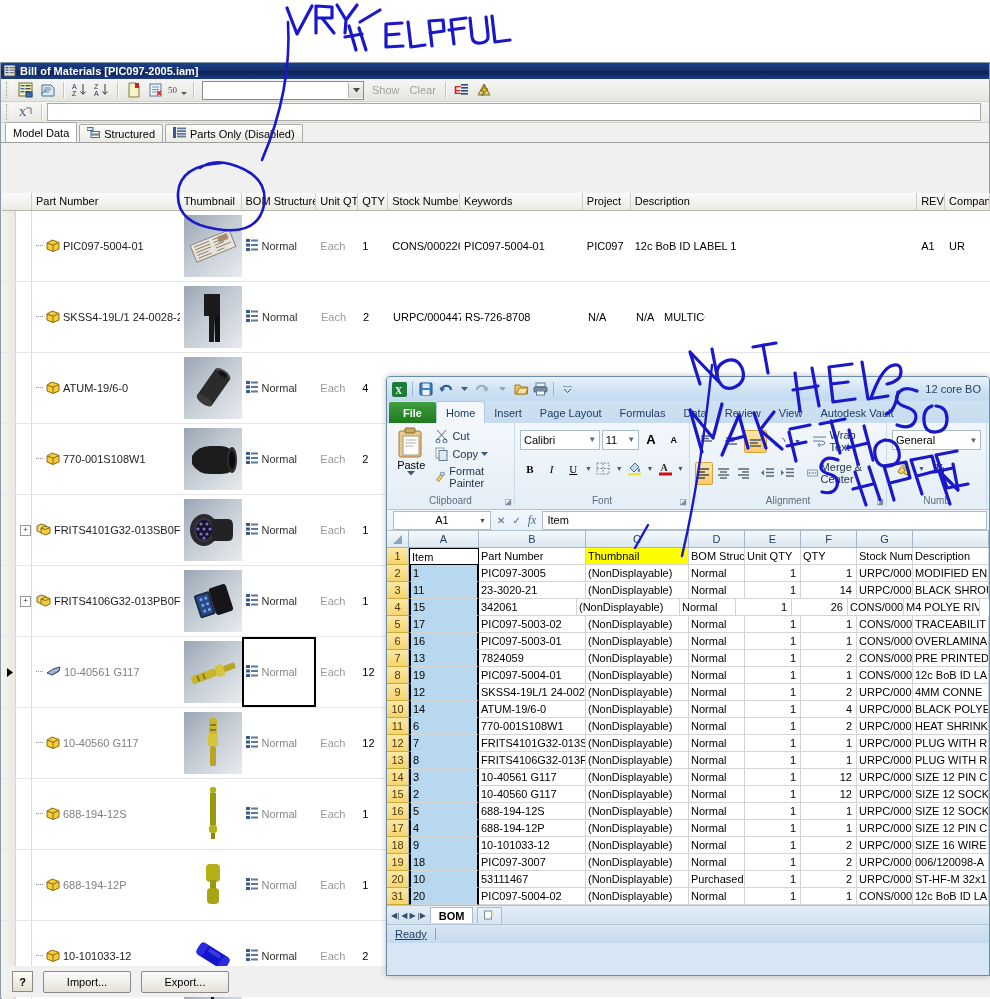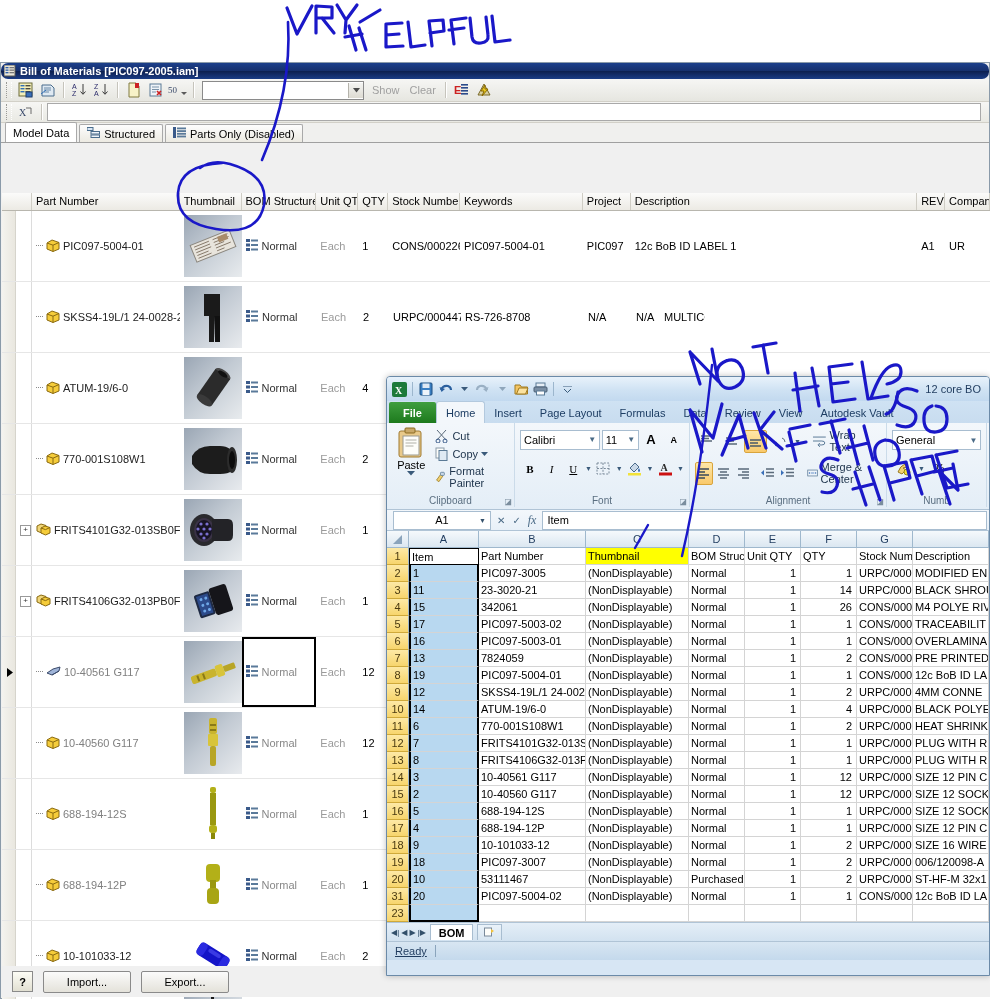--- a/index.html
+++ b/index.html
@@ -2,21 +2,21 @@
 <html><head>
 <meta charset="utf-8">
 <style>
   html,body{margin:0;padding:0;background:#ffffff;}
   body{width:990px;height:999px;position:relative;overflow:hidden;
        font-family:"Liberation Sans","DejaVu Sans",sans-serif;font-size:11px;color:#000;}
 
   
   #bom-window{position:absolute;left:0;top:62px;width:990px;height:937px;background:#f0f0f0;border:1px solid #8a9aa9;box-sizing:border-box;}
   #bom-titlebar{height:16px;background:linear-gradient(to bottom,#1b3f8b 0%,#16306d 48%,#0d2050 52%,#1a3c85 100%);
-      display:flex;align-items:center;padding-left:3px;color:#fff;font-size:11px;font-weight:bold;border-radius:7px;}
+      display:flex;align-items:center;padding-left:3px;color:#fff;font-size:11px;font-weight:bold;}
   #bom-titlebar .tb-ico{width:12px;height:12px;margin-right:4px;flex:0 0 auto;}
   #bom-toolbar{height:22px;background:linear-gradient(to bottom,#f6f6f4,#e6e6e0);border-bottom:1px solid #d2d0c8;display:flex;align-items:center;padding:0 2px;}
   #bom-toolbar2{height:20px;background:linear-gradient(to bottom,#f6f6f4,#e9e9e3);border-bottom:1px solid #d2d0c8;display:flex;align-items:center;padding:0 2px;}
   .grip{width:4px;height:16px;margin:0 3px;border-left:1px dotted #9a9a96;border-right:1px dotted #fff;}
   .tsep{width:1px;height:16px;background:#c6c4bc;margin:0 4px;border-right:1px solid #fff;}
   .tbtn{width:20px;height:19px;display:flex;align-items:center;justify-content:center;margin:0 1px;}
   .tcombo{height:17px;width:160px;background:#fff;border:1px solid #8a8a8a;display:flex;align-items:center;justify-content:flex-end;margin:0 3px;}
   .tcombo .arw{width:14px;height:15px;display:flex;align-items:center;justify-content:center;background:linear-gradient(to bottom,#f4f4f2,#dddbd2);border-left:1px solid #b5b3ab;}
   .tlabel{color:#a0a0a0;padding:0 5px;font-size:11px;}
   .wide-entry{flex:1;height:16px;background:#fff;border:1px solid #a9a9a9;margin-right:6px;}
@@ -1177,21 +1177,21 @@
           <div class="xcell" style="width: 103px;">(NonDisplayable)</div>
           <div class="xcell" style="width: 56px;">Normal</div>
           <div class="xcell num" style="width: 56px;">1</div>
           <div class="xcell num" style="width: 56px;">14</div>
           <div class="xcell" style="width: 56px;">URPC/000</div>
           <div class="xcell" style="width: 76px;">BLACK SHROU</div>
         </div>
         <div class="xrow">
           <div class="xrowhdr">4</div>
           <div class="xcell selA" style="width: 70px; border-left: 2px solid rgb(0, 0, 0); border-right: 2px solid rgb(0, 0, 0);">15</div>
-          <div class="xcell" style="width: 107px;">342061</div>
+          <div class="xcell" style="width: 98px;">342061</div>
           <div class="xcell" style="width: 103px;">(NonDisplayable)</div>
           <div class="xcell" style="width: 56px;">Normal</div>
           <div class="xcell num" style="width: 56px;">1</div>
           <div class="xcell num" style="width: 56px;">26</div>
           <div class="xcell" style="width: 56px;">CONS/000</div>
           <div class="xcell" style="width: 76px;">M4 POLYE RIV</div>
         </div>
         <div class="xrow">
           <div class="xrowhdr">5</div>
           <div class="xcell selA" style="width: 70px; border-left: 2px solid rgb(0, 0, 0); border-right: 2px solid rgb(0, 0, 0);">17</div>
@@ -1371,31 +1371,20 @@
         <div class="xrow">
           <div class="xrowhdr">31</div>
           <div class="xcell selA" style="width: 70px; border-left: 2px solid rgb(0, 0, 0); border-right: 2px solid rgb(0, 0, 0);">20</div>
           <div class="xcell" style="width: 107px;">PIC097-5004-02</div>
           <div class="xcell" style="width: 103px;">(NonDisplayable)</div>
           <div class="xcell" style="width: 56px;">Normal</div>
           <div class="xcell num" style="width: 56px;">1</div>
           <div class="xcell num" style="width: 56px;">1</div>
           <div class="xcell" style="width: 56px;">CONS/000</div>
           <div class="xcell" style="width: 76px;">12c BoB ID LA</div>
-        </div>
-        <div class="xrow">
-          <div class="xrowhdr">23</div>
-          <div class="xcell selA" style="width: 70px; border-left: 2px solid rgb(0, 0, 0); border-right: 2px solid rgb(0, 0, 0); border-bottom: 2px solid rgb(0, 0, 0);"></div>
-          <div class="xcell" style="width: 107px;"></div>
-          <div class="xcell" style="width: 103px;"></div>
-          <div class="xcell" style="width: 56px;"></div>
-          <div class="xcell num" style="width: 56px;"></div>
-          <div class="xcell num" style="width: 56px;"></div>
-          <div class="xcell" style="width: 56px;"></div>
-          <div class="xcell" style="width: 76px;"></div>
         </div>
       </div>
   </div>
 
   <div id="xl-sheettabs">
     <span class="navbtns">
       <span>◀|</span>
       <span>◀</span>
       <span>▶</span>
       <span>|▶</span>

